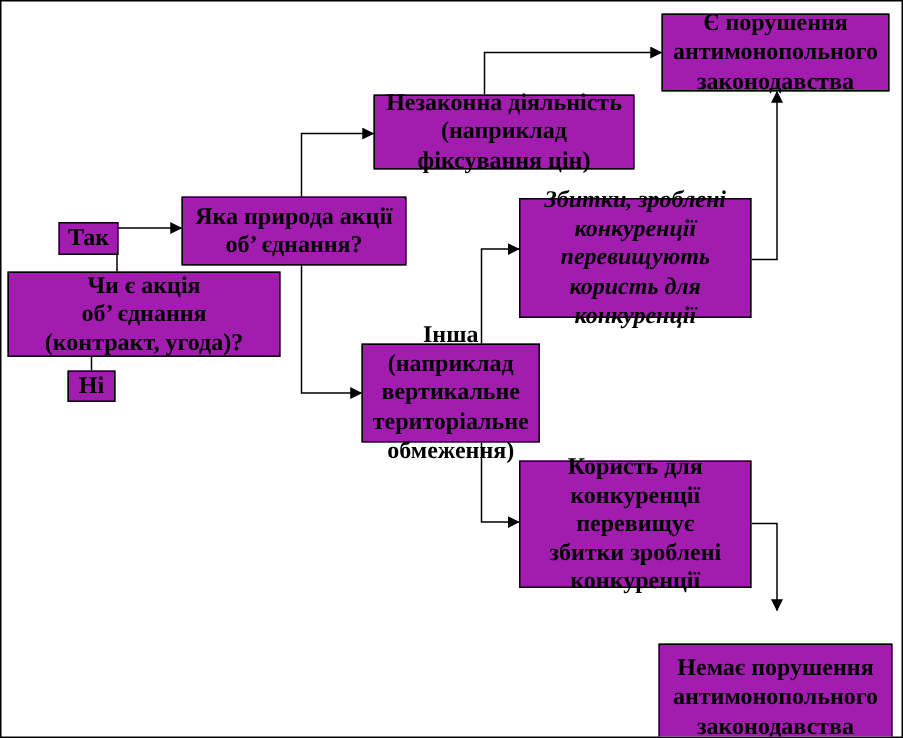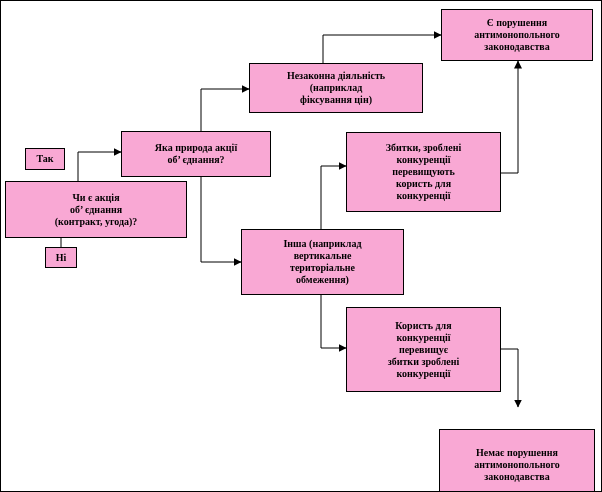--- a/index.html
+++ b/index.html
@@ -16,26 +16,26 @@
     overflow: hidden;
   }
   .connectors {
     position: absolute; left: 0; top: 0;
   }
   .connectors polyline, .connectors line {
     fill: none; stroke: #000000; stroke-width: 1;
   }
   .node {
     position: absolute;
-    background: #f9a8d4;
+    background: #a21caf;
     border: 1px solid #000000;
     display: flex; align-items: center; justify-content: center;
     text-align: center;
     font-weight: bold;
-    font-size: 10px;
+    font-size: 16px;
     line-height: 1.2;
     color: #000000;
   }
   .node-label {
     display: block; width: 100%;
     white-space: pre-line;
   }
 </style>
 </head>
 <body>
@@ -70,43 +70,43 @@
     <span class="node-label">Яка природа акції
 об’ єднання?</span>
   </div>
 
   <div class="node" style="left:248px; top:62px; width:174px; height:50px;">
     <span class="node-label">Незаконна діяльність
 (наприклад
 фіксування цін)</span>
   </div>
 
-  <div class="node" style="left:24px; top:147px; width:40px; height:22px;">
+  <div class="node" style="left:38px; top:147px; width:40px; height:22px;">
     <span class="node-label">Так</span>
   </div>
 
   <div class="node" style="left:4px; top:180px; width:182px; height:57px;">
     <span class="node-label">Чи є акція
 об’ єднання
 (контракт, угода)?</span>
   </div>
 
   <div class="node" style="left:44px; top:246px; width:32px; height:21px;">
     <span class="node-label">Ні</span>
   </div>
 
-  <div class="node" style="left:345px; top:131px; width:155px; height:80px;">
+  <div class="node" style="left:345px; top:131px; width:155px; height:80px;font-style:italic;">
     <span class="node-label">Збитки, зроблені
 конкуренції
 перевищують
 користь для
 конкуренції</span>
   </div>
 
-  <div class="node" style="left:240px; top:228px; width:163px; height:66px;">
+  <div class="node" style="left:240px; top:228px; width:119px; height:66px;">
     <span class="node-label">Інша (наприклад
 вертикальне
 територіальне
 обмеження)</span>
   </div>
 
   <div class="node" style="left:345px; top:306px; width:155px; height:85px;">
     <span class="node-label">Користь для
 конкуренції
 перевищує

